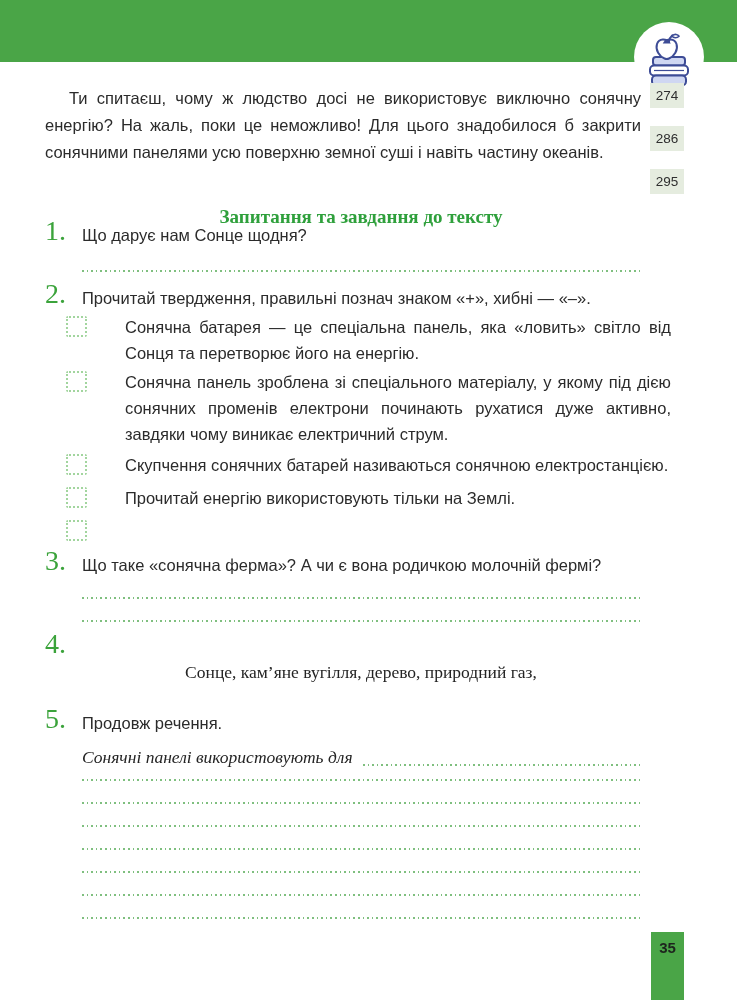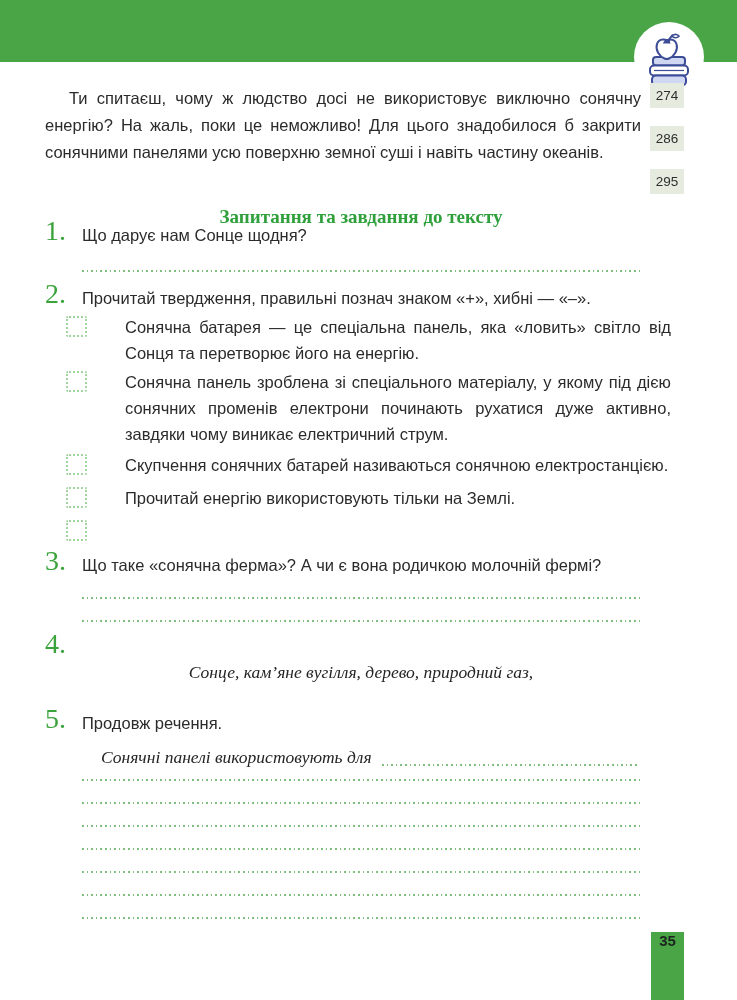--- a/index.html
+++ b/index.html
@@ -46,35 +46,35 @@
     font-size:16.5px;line-height:26px;text-align:justify;color:#2b2b2b;margin-left:21px;
   }
   
   .ansline{
     position:absolute;left:82px;width:558px;height:2px;
     background:repeating-linear-gradient(90deg,#7fbf7f 0 1.6px,transparent 1.6px 4.6px);
   }
   
   .wordlist{
     position:absolute;left:82px;width:558px;text-align:center;
-    font-family:"Liberation Serif",serif;font-style:italic;font-size:17.5px;line-height:26px;color:#242424;
+    font-family:"Liberation Serif",serif;font-size:17.5px;line-height:26px;color:#242424;
   }
   .lead{position:absolute;left:82px;top:744px;width:558px;display:flex;}
   .lead-text{
-    font-family:"Liberation Serif",serif;font-style:italic;font-size:17.5px;line-height:26px;color:#242424;white-space:nowrap;margin-left:19px;
+    font-family:"Liberation Serif",serif;font-style:italic;font-size:17.5px;line-height:26px;color:#242424;white-space:nowrap;
   }
   .lead-fill{
     flex:1;margin-left:10px;
     background:repeating-linear-gradient(90deg,#7fbf7f 0 1.6px,transparent 1.6px 4.6px) left bottom/100% 2px no-repeat;
     margin-bottom:4px;
   }
   
   .pagenum{
     position:absolute;left:651px;top:932px;width:33px;height:68px;background:#4aa547;
-    text-align:center;font-size:15px;font-weight:bold;color:#1d231d;box-sizing:border-box;
+    text-align:center;font-size:15px;font-weight:bold;color:#1d231d;padding-top:7px;box-sizing:border-box;
   }
 </style>
 </head>
 <body>
 
 <div class="page">
 
   <div class="topbar"></div>
   <div class="badge">
     <svg width="52" height="60" viewBox="0 0 52 60" fill="none" xmlns="http://www.w3.org/2000/svg">

